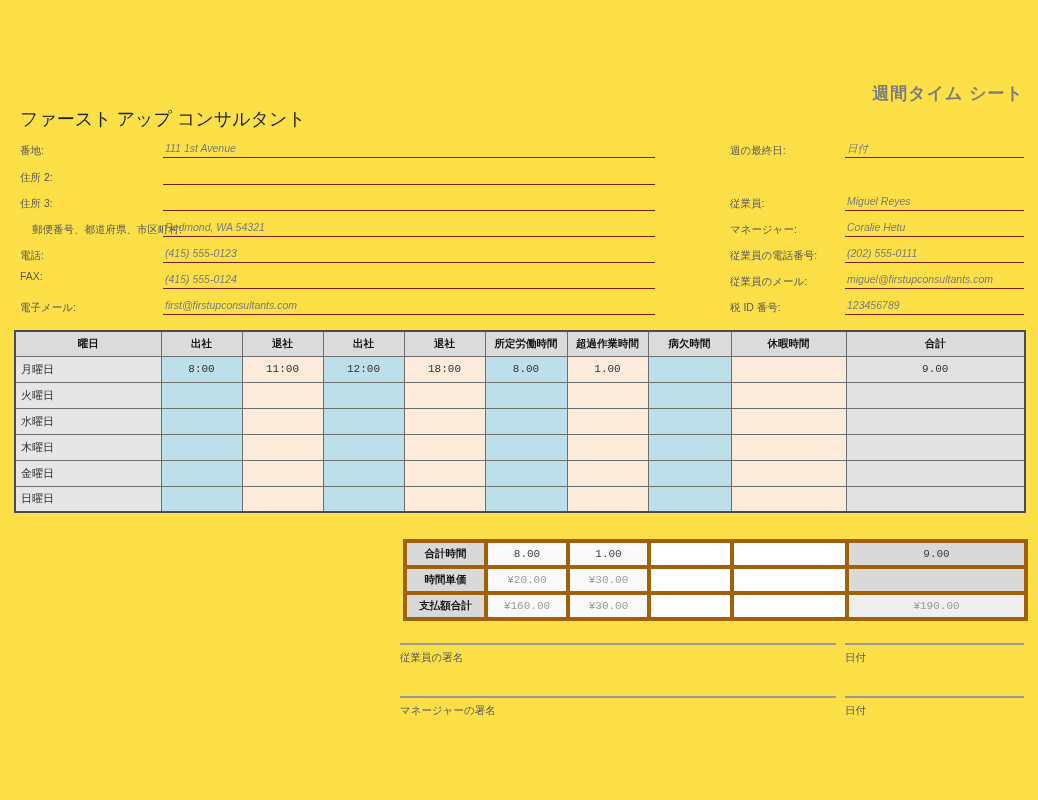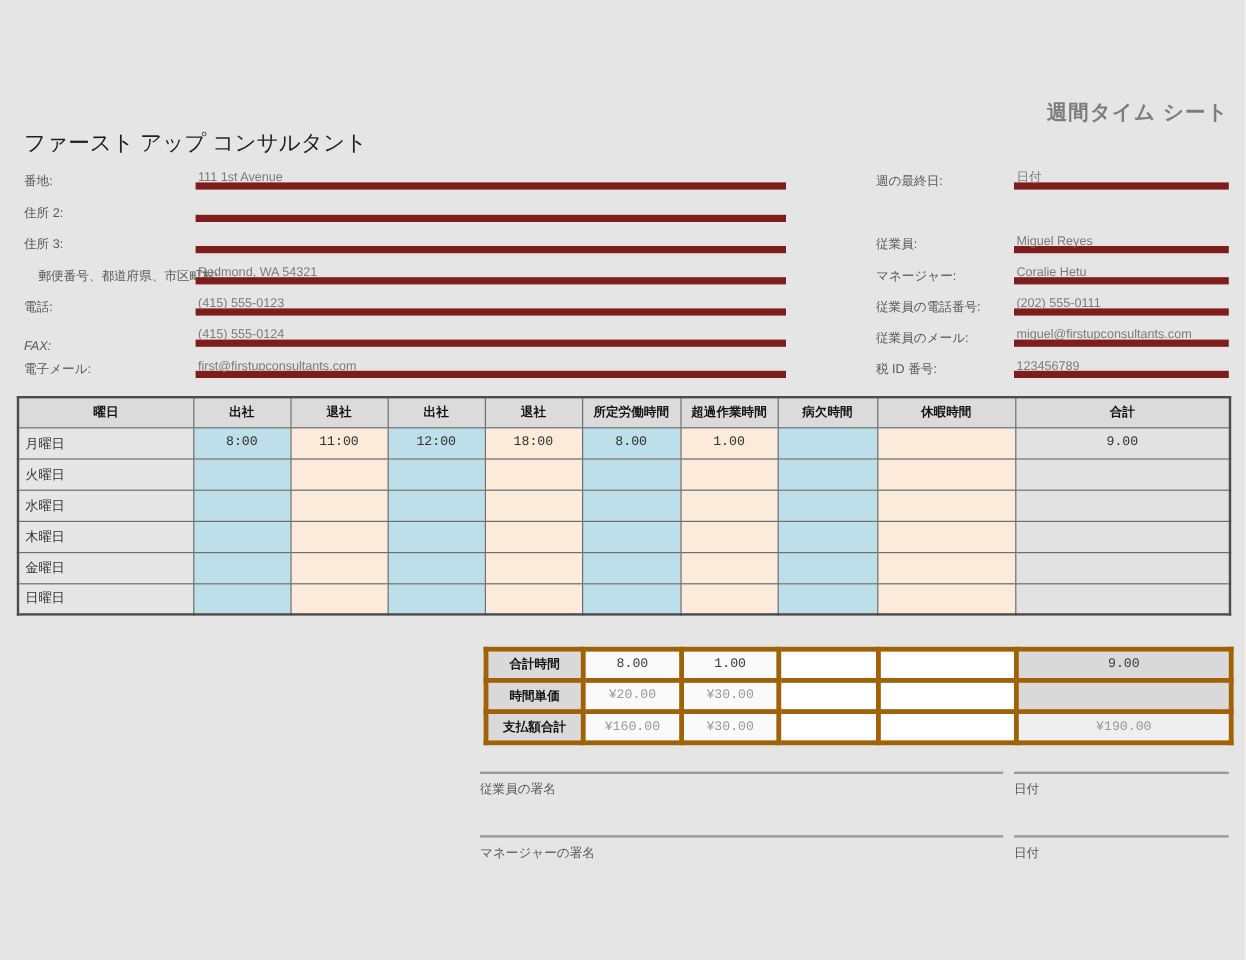--- a/index.html
+++ b/index.html
@@ -1,32 +1,32 @@
 <!DOCTYPE html>
 <html><head>
 <meta charset="utf-8">
 <style>
   * { margin:0; padding:0; box-sizing:border-box; }
   html,body { background:#ffffff; }
   .sheet {
-    position:relative; width:1038px; height:800px; background:#e5e5e5;
+    position:relative; width:1038px; height:800px; background:#fde047;
     font-family:"Liberation Sans","DejaVu Sans",sans-serif; overflow:hidden;
   }
   .title {
     position:absolute; top:82px; right:14px; font-size:17px; font-weight:bold;
     color:#7d7d7d; letter-spacing:1px; white-space:nowrap;
   }
   .company {
     position:absolute; top:107px; left:20px; font-size:18px; font-weight:normal;
     color:#1f1f1f; white-space:nowrap;
   }
   .flabel { position:absolute; font-size:10.5px; color:#595959; white-space:nowrap; }
   .fvalue {
-    position:absolute; height:19px; line-height:18px; border-bottom:6px solid #7f1d1d;
-    font-size:10.5px; color:#7b7b7b; white-space:nowrap; padding-left:2px; overflow:visible;
+    position:absolute; height:19px; line-height:18px; border-bottom:1px solid #7f1d1d;
+    font-size:10.5px; color:#7b7b7b; white-space:nowrap; padding-left:2px; overflow:visible;font-style:italic;
   }
   
   .tt-wrap { position:absolute; left:14px; top:330px; }
   table { border-collapse:collapse; table-layout:fixed;font-family:Liberation Mono, monospace; }
   .tt { border:2px solid #4c4c4c; }
   .tt th, .tt td { border:1px solid #6e6e6e; overflow:hidden; white-space:nowrap; }
   .tt thead th { height:25px; background:#dbdbdb; font-size:10.5px; font-weight:bold; color:#141414; text-align:center; }
   .tt tbody td { height:26px; font-size:11px; text-align:center; color:#333333; }
   .day-cell { background:#e6e6e6; text-align:left !important; padding-left:5px; font-size:10.5px; color:#3a3a3a; }
   .c-blue  { background:#bcdfe9; }
@@ -62,21 +62,21 @@
 
   <span class="flabel" style="left:20px;top:197px;">住所 3:</span>
   <span class="fvalue" style="left:163px;top:192px;width:492px;"></span>
 
   <span class="flabel" style="left:32px;top:223px;">郵便番号、都道府県、市区町村:</span>
   <span class="fvalue" style="left:163px;top:218px;width:492px;">Redmond, WA 54321</span>
 
   <span class="flabel" style="left:20px;top:249px;">電話:</span>
   <span class="fvalue" style="left:163px;top:244px;width:492px;">(415) 555-0123</span>
 
-  <span class="flabel" style="left:20px;top:283px;font-style:italic;">FAX:</span>
+  <span class="flabel" style="left:20px;top:270px;">FAX:</span>
   <span class="fvalue" style="left:163px;top:270px;width:492px;">(415) 555-0124</span>
 
   <span class="flabel" style="left:20px;top:301px;">電子メール:</span>
   <span class="fvalue" style="left:163px;top:296px;width:492px;">first@firstupconsultants.com</span>
 
   <span class="flabel" style="left:730px;top:144px;">週の最終日:</span>
   <span class="fvalue" style="left:845px;top:139px;width:179px;">日付</span>
 
   <span class="flabel" style="left:730px;top:197px;">従業員:</span>
   <span class="fvalue" style="left:845px;top:192px;width:179px;">Miguel Reyes</span>

